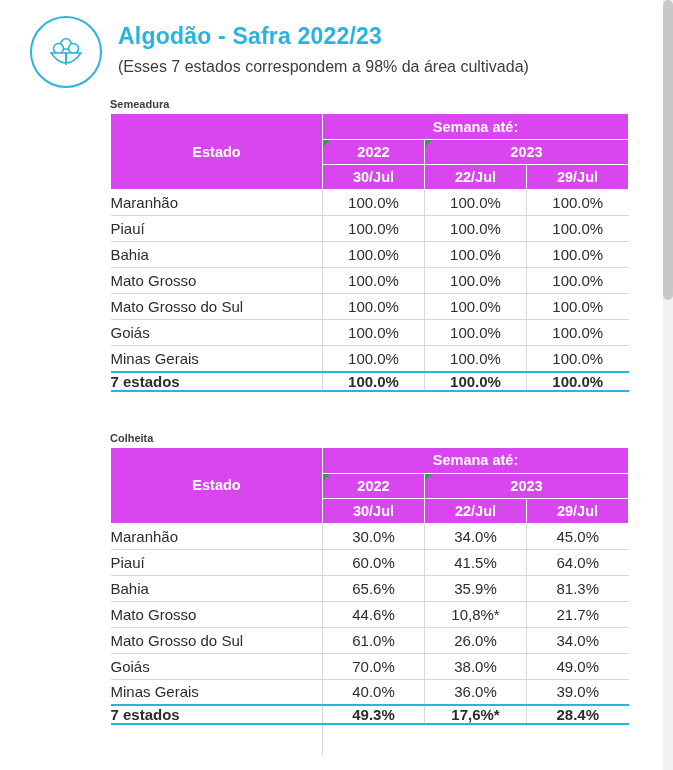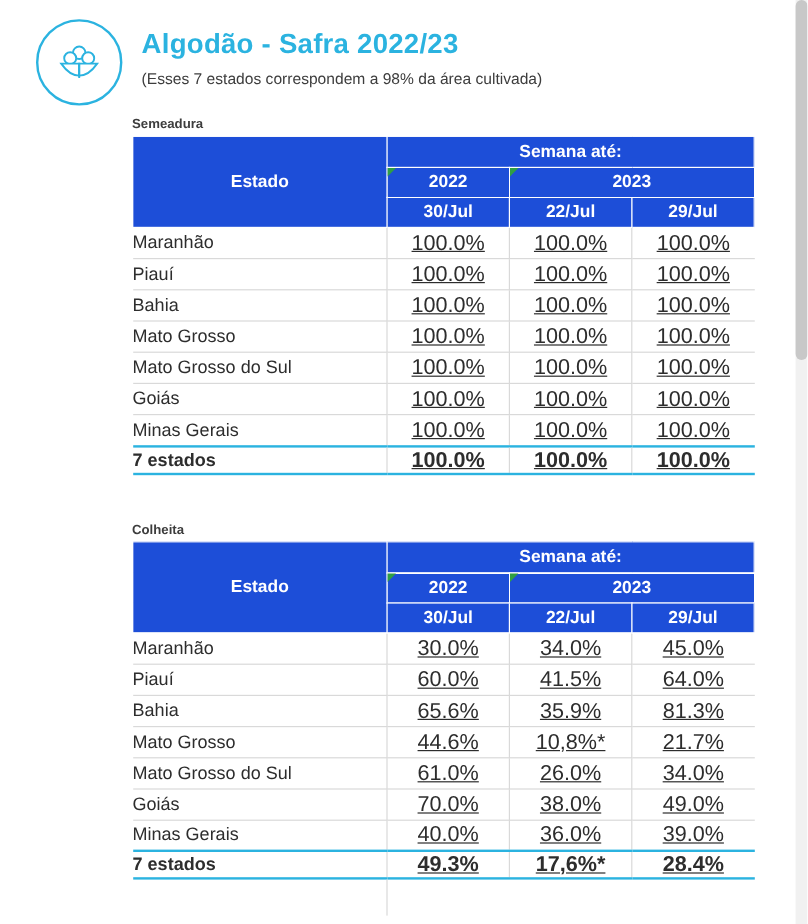--- a/index.html
+++ b/index.html
@@ -40,21 +40,21 @@
   }
   .title {
     color: #2bb3e0;
     font-size: 23px;
     font-weight: bold;
     letter-spacing: 0.2px;
     line-height: 1.1;
   }
   .subtitle {
     color: #3d3d3d;
-    font-size: 13px;
+    font-size: 16px;
     margin-top: 9px;
   }
 
   
   .section { margin-top: 10px; }
   .section-label {
     font-size: 11px;
     font-weight: bold;
     color: #3d3d3d;
     margin-left: 110px;
@@ -67,21 +67,21 @@
     margin-left: 110px;
     width: 518px;
     table-layout: fixed;
   }
   table.data td, table.data th {
     padding: 0;
     margin: 0;
   }
 
   .hdr {
-    background: #1d4ed8;
+    background: #d946ef;
     color: #ffffff;
     font-weight: bold;
     text-align: center;
     font-size: 14.5px;
     height: 26px;
     border: 1px solid #ffffff;
   }
   .hdr.estado {
     font-size: 14.5px;
   }
@@ -92,27 +92,26 @@
 
   td.name {
     font-size: 15px;
     color: #2d2d2d;
     padding-left: 8px;
     height: 26px;
     border-bottom: 1px solid #d9d9d9;
     border-right: 1px solid #d9d9d9;
   }
   td.val {
-    font-size: 18px;
+    font-size: 15px;
     color: #2d2d2d;
     text-align: center;
     height: 26px;
     border-bottom: 1px solid #d9d9d9;
     border-right: 1px solid #d9d9d9;
-    text-decoration: underline;
   }
   td.val.last { border-right: none; }
 
   tr.total td {
     font-weight: bold;
     border-top: 2px solid #2bb3e0;
     border-bottom: 2px solid #2bb3e0;
     height: 16px;
   }
   tr.total td.name { font-size: 15px; }

